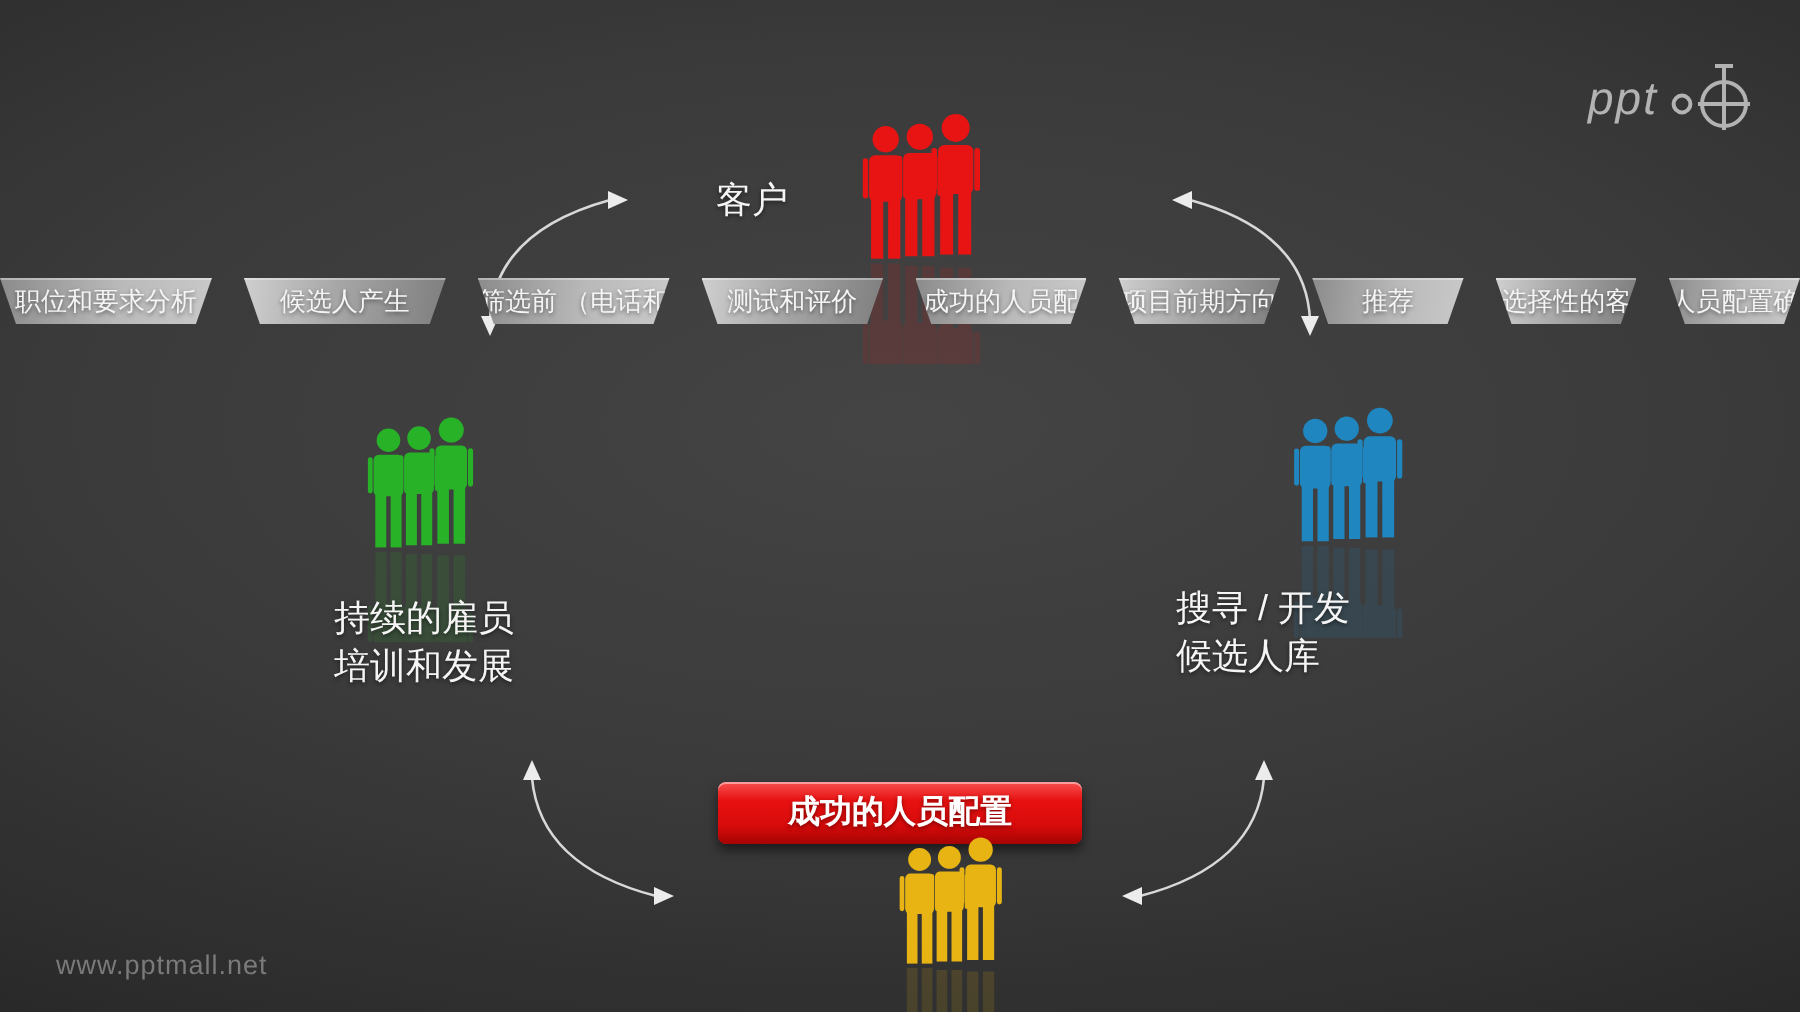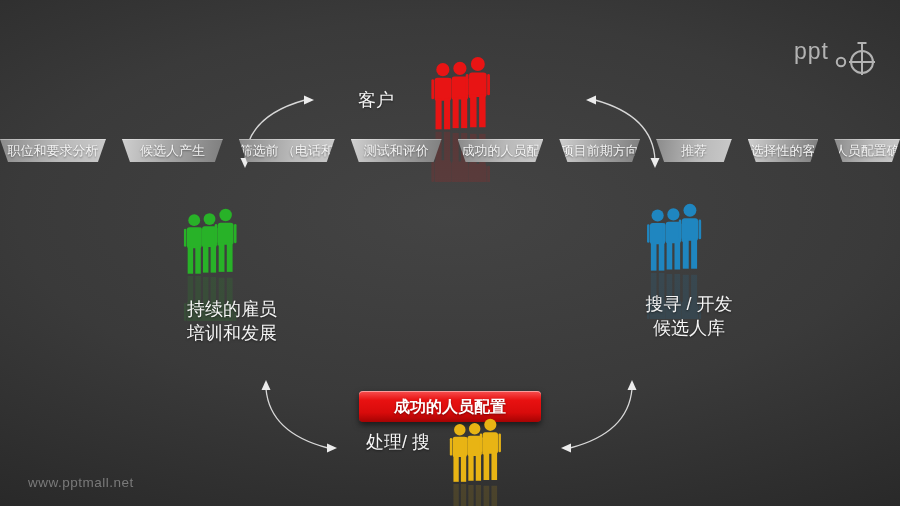--- a/index.html
+++ b/index.html
@@ -44,34 +44,34 @@
   .people svg{display:block;width:100%;height:auto;}
   .p-top{left:427px;top:55px;width:78px;}
   .p-left{left:180px;top:207px;width:70px;}
   .p-right{left:643px;top:202px;width:72px;}
   .p-bottom{left:446px;top:417px;width:68px;z-index:5;}
   
   .lbl{position:absolute;color:#f5f5f5;font-size:18px;line-height:1.35;
        text-shadow:0 1px 2px rgba(0,0,0,.5);z-index:2;}
   .lbl span{display:block;}
   .lbl-top{left:358px;top:88px;}
-  .lbl-left{left:127px;top:297px;width:150px;text-align:right;}
-  .lbl-right{left:614px;top:292px;width:150px;text-align:center;}
+  .lbl-left{left:137px;top:297px;width:150px;text-align:center;}
+  .lbl-right{left:588px;top:292px;width:150px;text-align:left;}
   .lbl-bottom{left:348px;top:430px;width:100px;text-align:center;}
   
   .arrow{position:absolute;z-index:1;}
   .arrow path{fill:none;stroke:#d8d8d8;stroke-width:1.3;}
   .arrow polygon{fill:#ececec;}
   .a-tl{left:235px;top:90px;}
   .a-tr{left:580px;top:90px;}
   .a-bl{left:250px;top:375px;}
   .a-br{left:558px;top:375px;}
   
-  .logo{position:absolute;right:22px;top:38px;display:flex;align-items:flex-start;
-        opacity:.85;z-index:6;}
+  .logo{position:absolute;right:22px;top:28px;display:flex;align-items:center;
+        opacity:.85;z-index:6;font-style:italic;}
   .logo .txt{color:#c9c9c9;font-size:23px;letter-spacing:1px;margin-right:5px;}
   .watermark{position:absolute;left:28px;bottom:16px;color:#7a7a7a;
              font-size:13.5px;letter-spacing:.5px;z-index:6;}
 </style>
 </head>
 <body>
 
 <div class="slide">
 
   <svg width="0" height="0" style="position:absolute" aria-hidden="true">
@@ -170,21 +170,20 @@
   </div>
   <div class="lbl lbl-left">
     <span>持续的雇员</span>
     <span>培训和发展</span>
   </div>
   <div class="lbl lbl-right">
     <span>搜寻 / 开发</span>
     <span>候选人库</span>
   </div>
   <div class="lbl lbl-bottom">
-    <span>处理/ 搜</span>
   </div>
 
   <div class="funnel">
     <div class="band">职位和要求分析</div>
     <div class="band">候选人产生</div>
     <div class="band">筛选前 （电话和网络）</div>
     <div class="band">测试和评价</div>
     <div class="band">成功的人员配置</div>
     <div class="band">项目前期方向评估</div>
     <div class="band">推荐</div>

